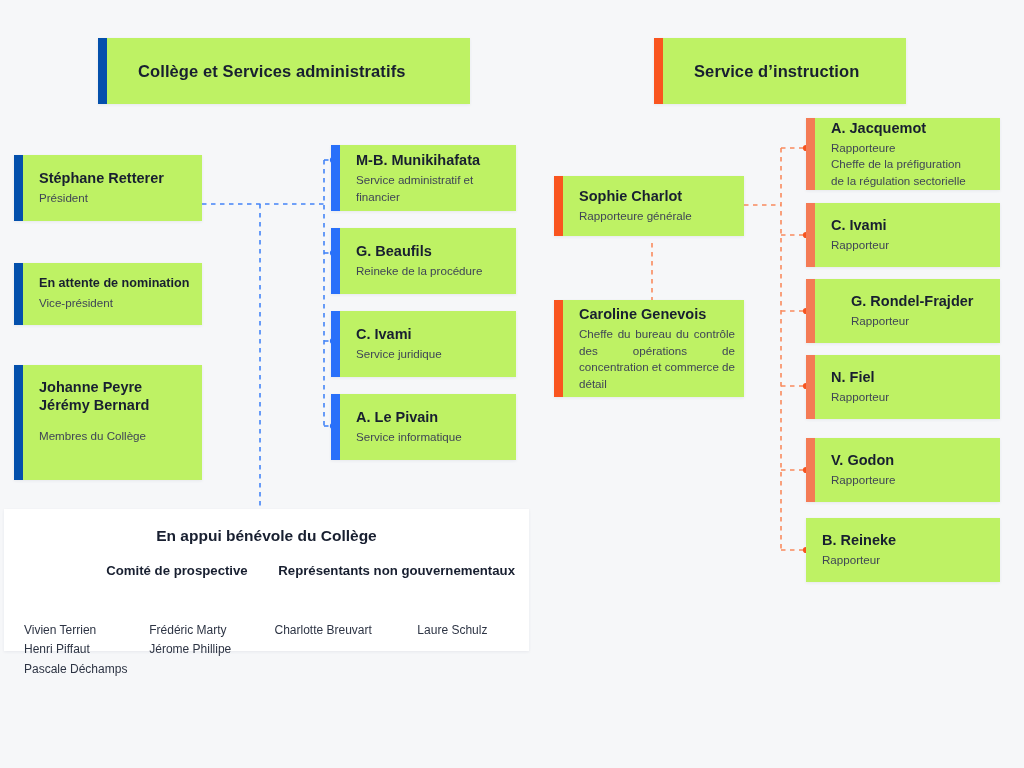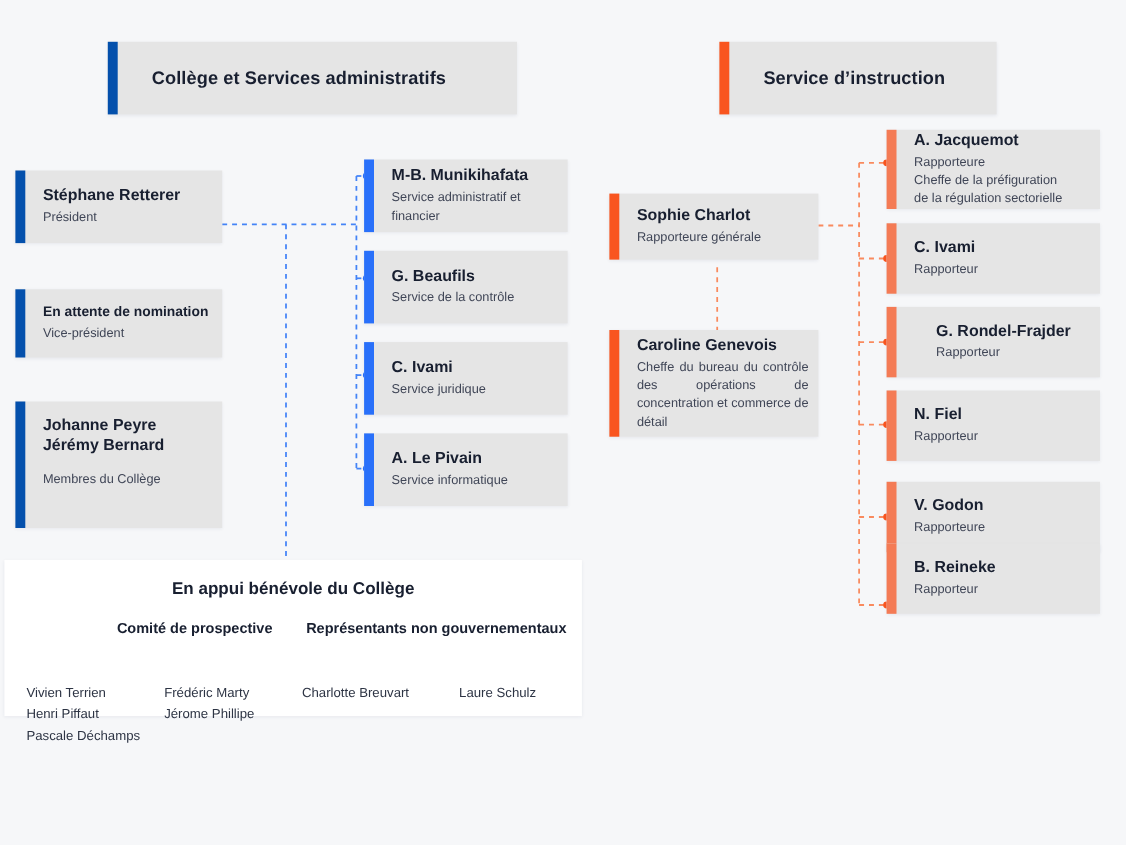--- a/index.html
+++ b/index.html
@@ -14,21 +14,21 @@
   }
   #root{position:relative;width:1024px;height:768px;overflow:hidden;}
 
   
   .bg-rays{position:absolute;inset:0;z-index:0;pointer-events:none;}
   .bg-base{position:absolute;inset:0;background:#f6f7f9;}
 
   
   .card{
     position:absolute;
-    background:#e5e5e5;
+    background:#bef264;
     box-shadow:0 1px 3px rgba(30,45,90,.07);
     display:flex;
     z-index:5;
   }
   .bar{flex:0 0 auto;width:9px;}
   .card-body{flex:1 1 auto;display:flex;flex-direction:column;justify-content:center;}
 
   .hdr-card{align-items:stretch;}
   .hdr-card .card-body{justify-content:center;}
   .hdr-title{
@@ -280,21 +280,21 @@
       <div class="role">Service administratif et financier</div>
     </div>
   </div>
 
   <div class="card" style="left:331px;top:228px;width:185px;height:66px;">
     <div class="bar" style="background:#2970fa;"></div>
     <div class="card-body pad-a">
       <div class="name">
         <span class="ln">G. Beaufils</span>
       </div>
-      <div class="role">Service de la contrôle</div>
+      <div class="role">Reineke de la procédure</div>
     </div>
   </div>
 
   <div class="card" style="left:331px;top:311px;width:185px;height:66px;">
     <div class="bar" style="background:#2970fa;"></div>
     <div class="card-body pad-a">
       <div class="name">
         <span class="ln">C. Ivami</span>
       </div>
       <div class="role">Service juridique</div>
@@ -376,21 +376,21 @@
   <div class="card" style="left:806px;top:438px;width:194px;height:64px;">
     <div class="bar" style="background:#f47b55;"></div>
     <div class="card-body pad-a">
       <div class="name">
         <span class="ln">V. Godon</span>
       </div>
       <div class="role">Rapporteure</div>
     </div>
   </div>
 
-  <div class="card" style="left:806px;top:494px;width:194px;height:64px;">
+  <div class="card" style="left:806px;top:518px;width:194px;height:64px;flex-direction:column;">
     <div class="bar" style="background:#f47b55;"></div>
     <div class="card-body pad-a">
       <div class="name">
         <span class="ln">B. Reineke</span>
       </div>
       <div class="role">Rapporteur</div>
     </div>
   </div>
 
   <div class="wide-card" style="left:4px;top:509px;width:525px;height:142px;">

